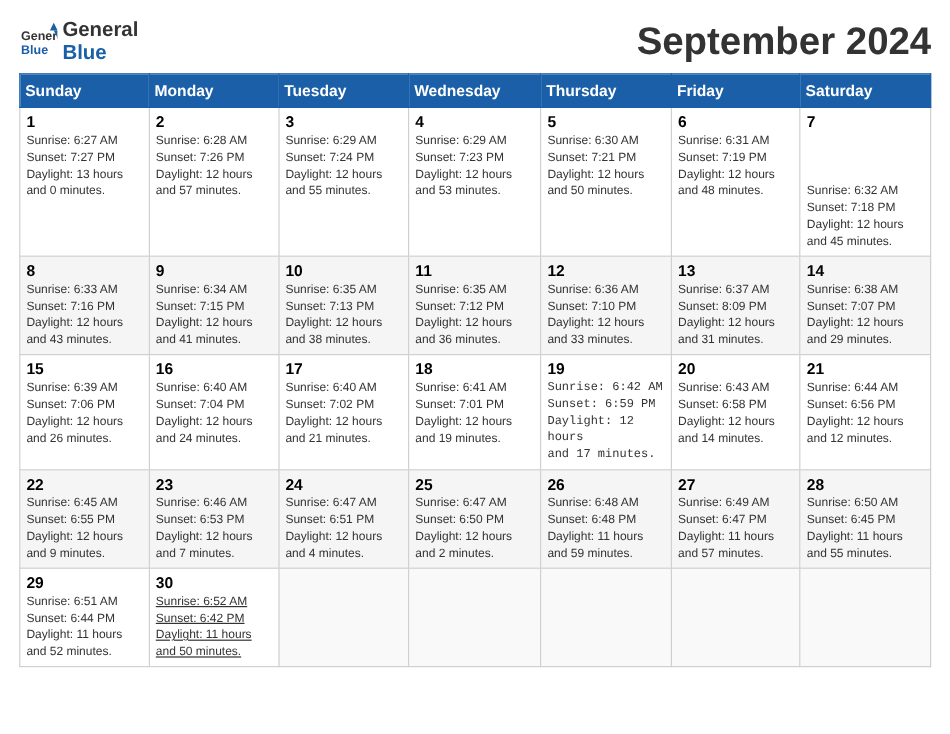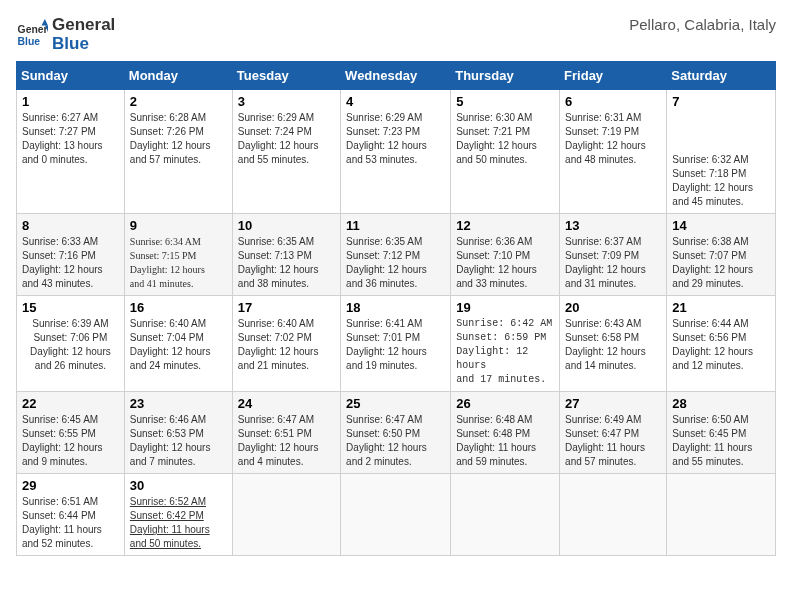--- a/index.html
+++ b/index.html
@@ -88,21 +88,21 @@
       <text x="2" y="32" font-size="13" font-weight="bold" fill="#1a5fa8">Blue</text>
       <polygon points="32,8 40,8 36,0" fill="#1a5fa8"></polygon>
       <polygon points="36,8 40,16 40,8" fill="#1a5fa8"></polygon>
     </svg>
     <div style="display:flex;flex-direction:column;line-height:1.1;">
       <span style="font-size:17px;font-weight:bold;color:#333;">General</span>
       <span style="font-size:17px;font-weight:bold;color:#1a5fa8;">Blue</span>
     </div>
   </div>
   <div class="title-block">
-    <div class="subtitle">Pellaro, Calabria, Italy</div>
+    <div class="month-title">September 2024</div>
   </div>
 </div>
 
 <table>
   <thead>
     <tr>
       <th>Sunday</th>
       <th>Monday</th>
       <th>Tuesday</th>
       <th>Wednesday</th>
@@ -166,21 +166,21 @@
       <tr>
         <td>
           <span class="day-num">8</span>
           <div class="day-info" style="white-space: pre-line;">Sunrise: 6:33 AM
 Sunset: 7:16 PM
 Daylight: 12 hours
 and 43 minutes.</div>
         </td>
         <td>
           <span class="day-num">9</span>
-          <div class="day-info" style="white-space: pre-line; font-family: Liberation Serif, serif;">Sunrise: 6:34 AM
+          <div class="day-info" style="white-space: pre-line;">Sunrise: 6:34 AM
 Sunset: 7:15 PM
 Daylight: 12 hours
 and 41 minutes.</div>
         </td>
         <td>
           <span class="day-num">10</span>
           <div class="day-info" style="white-space: pre-line;">Sunrise: 6:35 AM
 Sunset: 7:13 PM
 Daylight: 12 hours
 and 38 minutes.</div>
@@ -195,36 +195,36 @@
         <td>
           <span class="day-num">12</span>
           <div class="day-info" style="white-space: pre-line;">Sunrise: 6:36 AM
 Sunset: 7:10 PM
 Daylight: 12 hours
 and 33 minutes.</div>
         </td>
         <td>
           <span class="day-num">13</span>
           <div class="day-info" style="white-space: pre-line;">Sunrise: 6:37 AM
-Sunset: 7:09 PM
+Sunset: 8:09 PM
 Daylight: 12 hours
 and 31 minutes.</div>
         </td>
         <td>
           <span class="day-num">14</span>
           <div class="day-info" style="white-space: pre-line;">Sunrise: 6:38 AM
 Sunset: 7:07 PM
 Daylight: 12 hours
 and 29 minutes.</div>
         </td>
       </tr>
       <tr>
         <td>
           <span class="day-num">15</span>
-          <div class="day-info" style="white-space: pre-line; text-align: center;">Sunrise: 6:39 AM
+          <div class="day-info" style="white-space: pre-line;">Sunrise: 6:39 AM
 Sunset: 7:06 PM
 Daylight: 12 hours
 and 26 minutes.</div>
         </td>
         <td>
           <span class="day-num">16</span>
           <div class="day-info" style="white-space: pre-line;">Sunrise: 6:40 AM
 Sunset: 7:04 PM
 Daylight: 12 hours
 and 24 minutes.</div>

